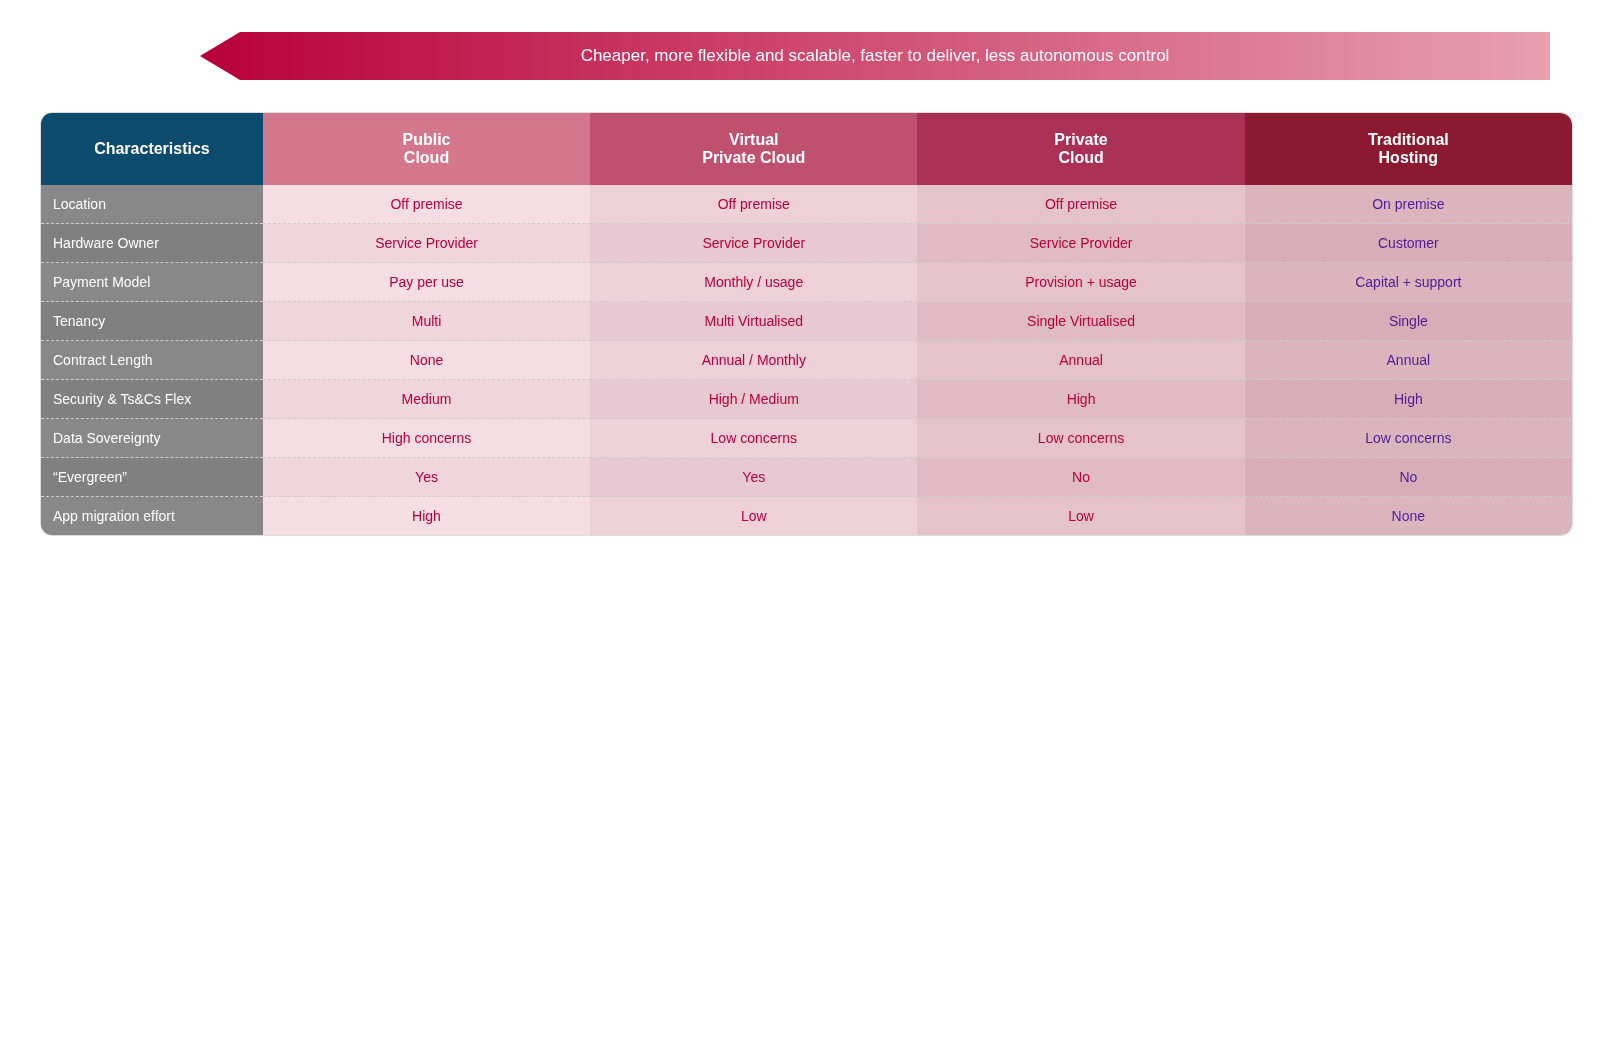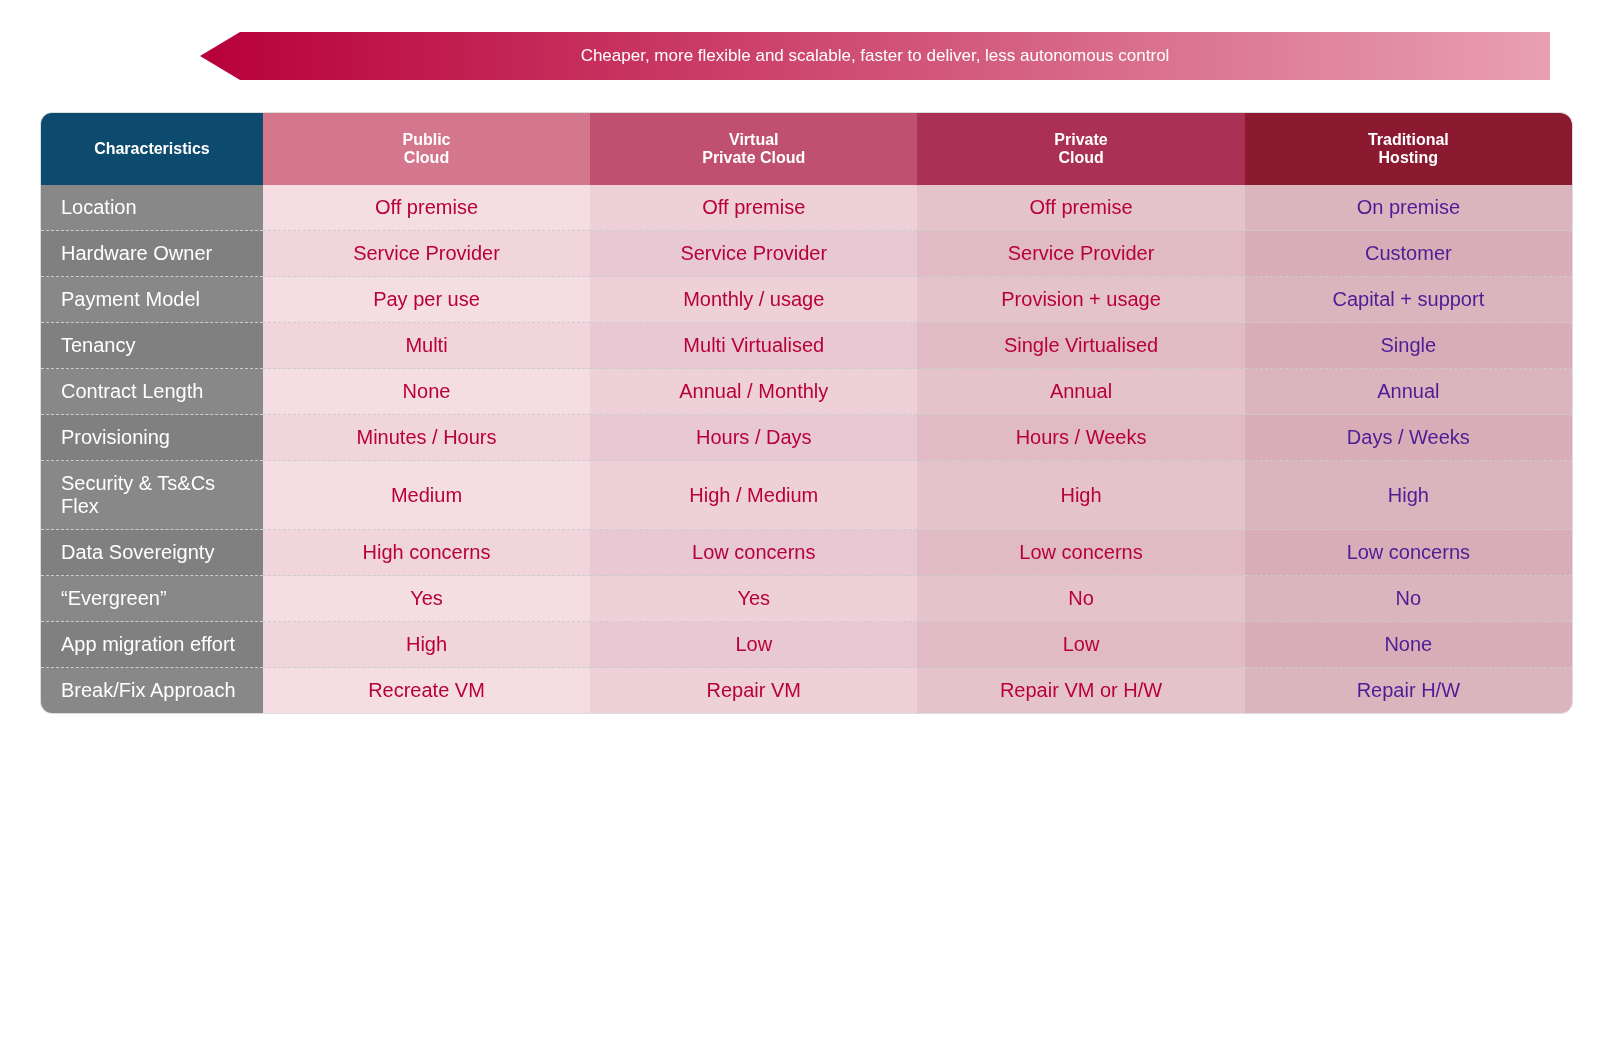--- a/index.html
+++ b/index.html
@@ -103,23 +103,23 @@
     }
 
     .th-traditional {
       background: #8b1a30;
       width: 295px;
       border-radius: 0 12px 0 0;
     }
 
     
     .data-row td {
-      padding: 11px 20px;
+      padding: 11px 12px;
       border-bottom: 1px dashed #ccc;
-      font-size: 20px;
+      font-size: 14px;
       vertical-align: middle;
     }
 
     .data-row:last-child td {
       border-bottom: none;
     }
 
     .td-label {
       background: #888;
       color: white;
@@ -219,27 +219,20 @@
           <td class="td-traditional">Single</td>
         </tr>
         <tr class="data-row">
           <td class="td-label">Contract Length</td>
           <td class="td-public">None</td>
           <td class="td-virtual">Annual / Monthly</td>
           <td class="td-private">Annual</td>
           <td class="td-traditional">Annual</td>
         </tr>
         <tr class="data-row">
-          <td class="td-label">Provisioning</td>
-          <td class="td-public">Minutes / Hours</td>
-          <td class="td-virtual">Hours / Days</td>
-          <td class="td-private">Hours / Weeks</td>
-          <td class="td-traditional">Days / Weeks</td>
-        </tr>
-        <tr class="data-row">
           <td class="td-label">Security &amp; Ts&amp;Cs Flex</td>
           <td class="td-public">Medium</td>
           <td class="td-virtual">High / Medium</td>
           <td class="td-private">High</td>
           <td class="td-traditional">High</td>
         </tr>
         <tr class="data-row">
           <td class="td-label">Data Sovereignty</td>
           <td class="td-public">High concerns</td>
           <td class="td-virtual">Low concerns</td>
@@ -253,22 +246,15 @@
           <td class="td-private">No</td>
           <td class="td-traditional">No</td>
         </tr>
         <tr class="data-row">
           <td class="td-label">App migration effort</td>
           <td class="td-public">High</td>
           <td class="td-virtual">Low</td>
           <td class="td-private">Low</td>
           <td class="td-traditional">None</td>
         </tr>
-        <tr class="data-row">
-          <td class="td-label">Break/Fix Approach</td>
-          <td class="td-public">Recreate VM</td>
-          <td class="td-virtual">Repair VM</td>
-          <td class="td-private">Repair VM or H/W</td>
-          <td class="td-traditional">Repair H/W</td>
-        </tr>
       </tbody>
   </table>
 </div>
 
 </body></html>

